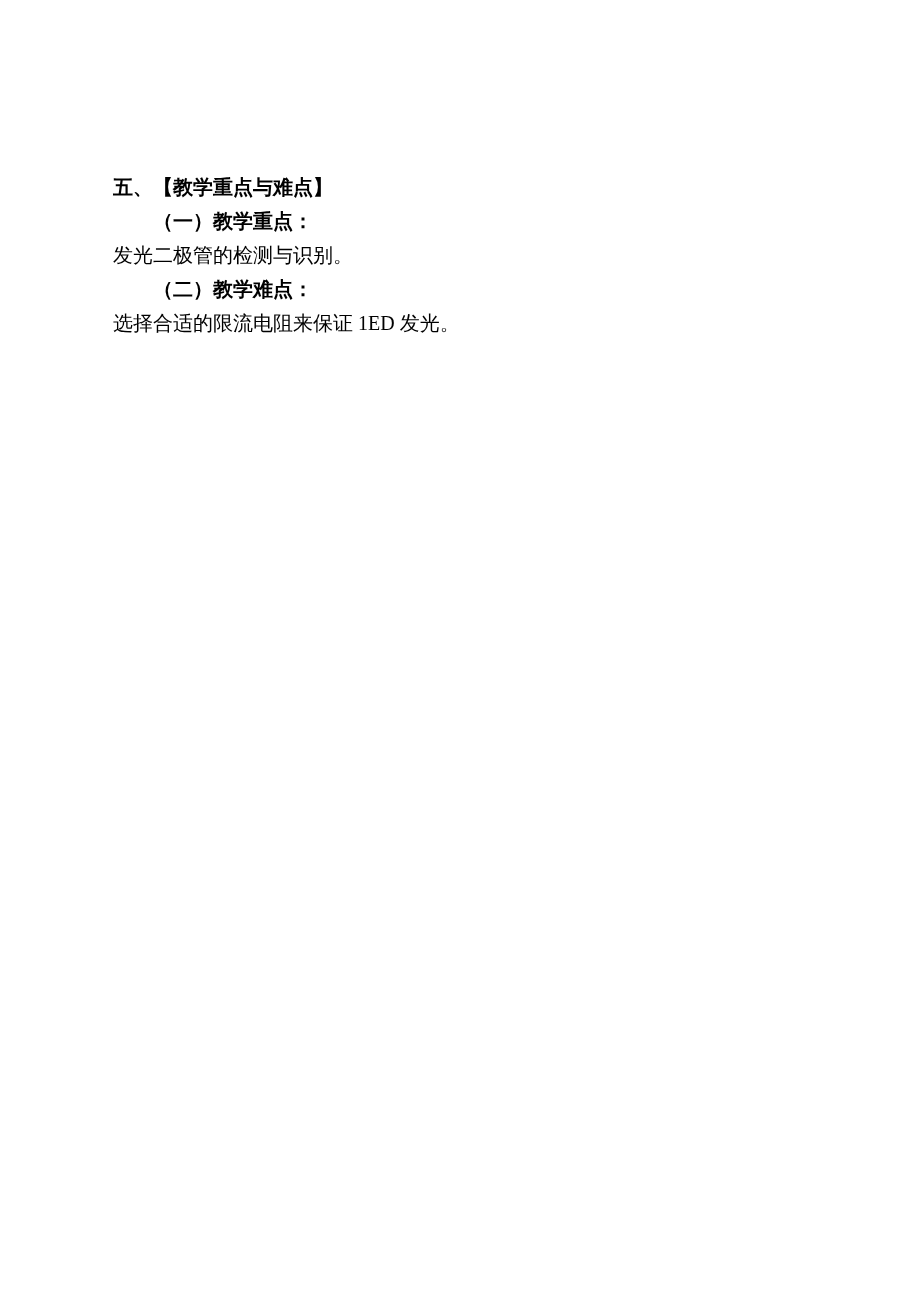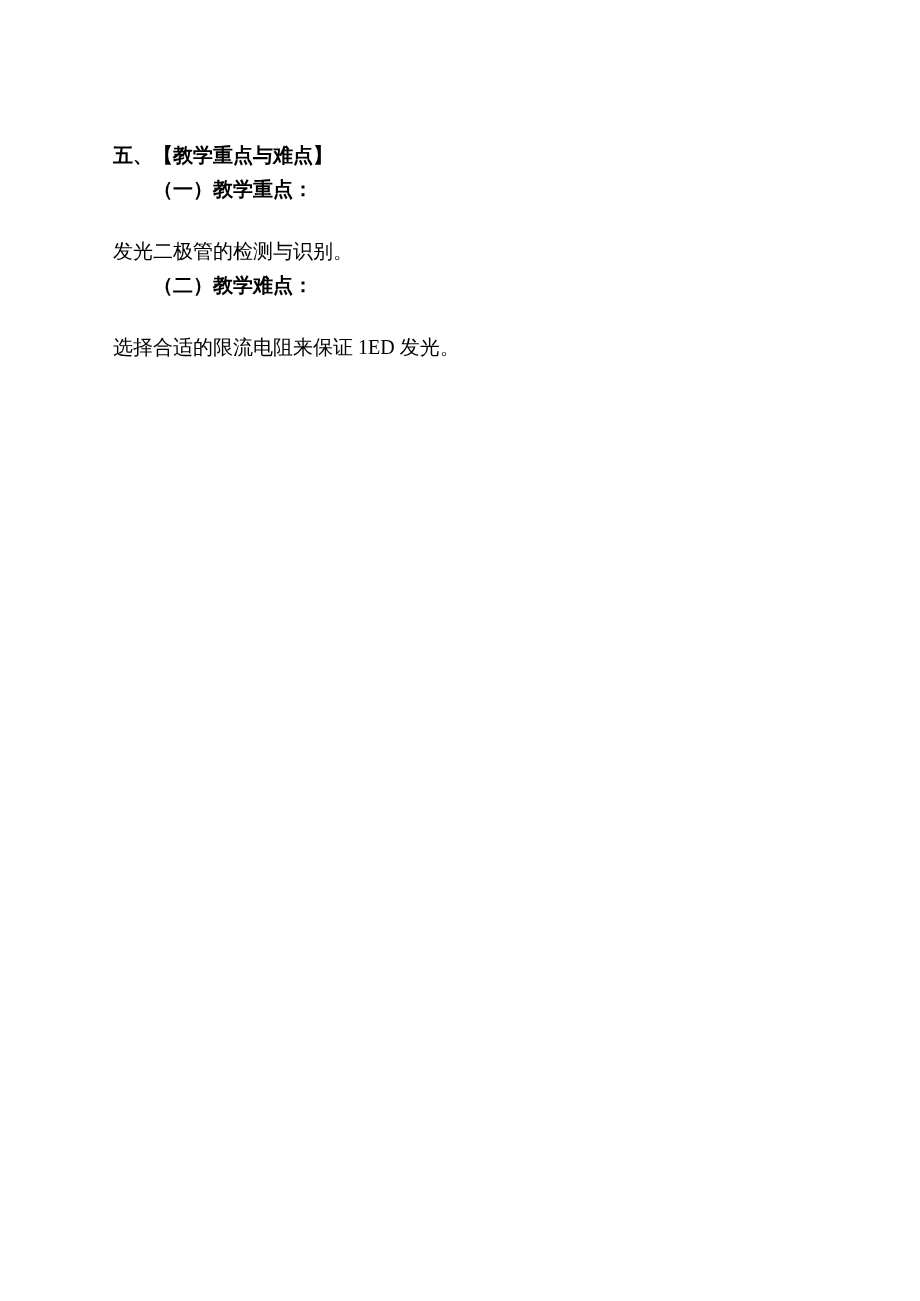--- a/index.html
+++ b/index.html
@@ -12,35 +12,35 @@
       height: 1301px;
       background: #ffffff;
       font-family: "SimSun", "宋体", serif;
       padding: 138px 113px 0 113px;
     }
     .heading-main {
       font-weight: bold;
       font-size: 20px;
       line-height: 1.7;
       color: #000;
+      margin-top: 32px;
     }
     .heading-sub {
       font-weight: bold;
       font-size: 20px;
       line-height: 1.7;
       color: #000;
       padding-left: 40px;
       font-family: Liberation Serif, serif;
     }
     .body-text {
       font-weight: normal;
       font-size: 20px;
       line-height: 1.7;
       color: #000;
-      margin-top: 28px;
     }
   </style>
 </head>
 <body>
 
 <div class="heading-main">五、【教学重点与难点】</div>
 <div class="heading-sub">（一）教学重点：</div>
 <div class="body-text">发光二极管的检测与识别。</div>
 <div class="heading-sub">（二）教学难点：</div>
 <div class="body-text">选择合适的限流电阻来保证 1ED 发光。</div>

